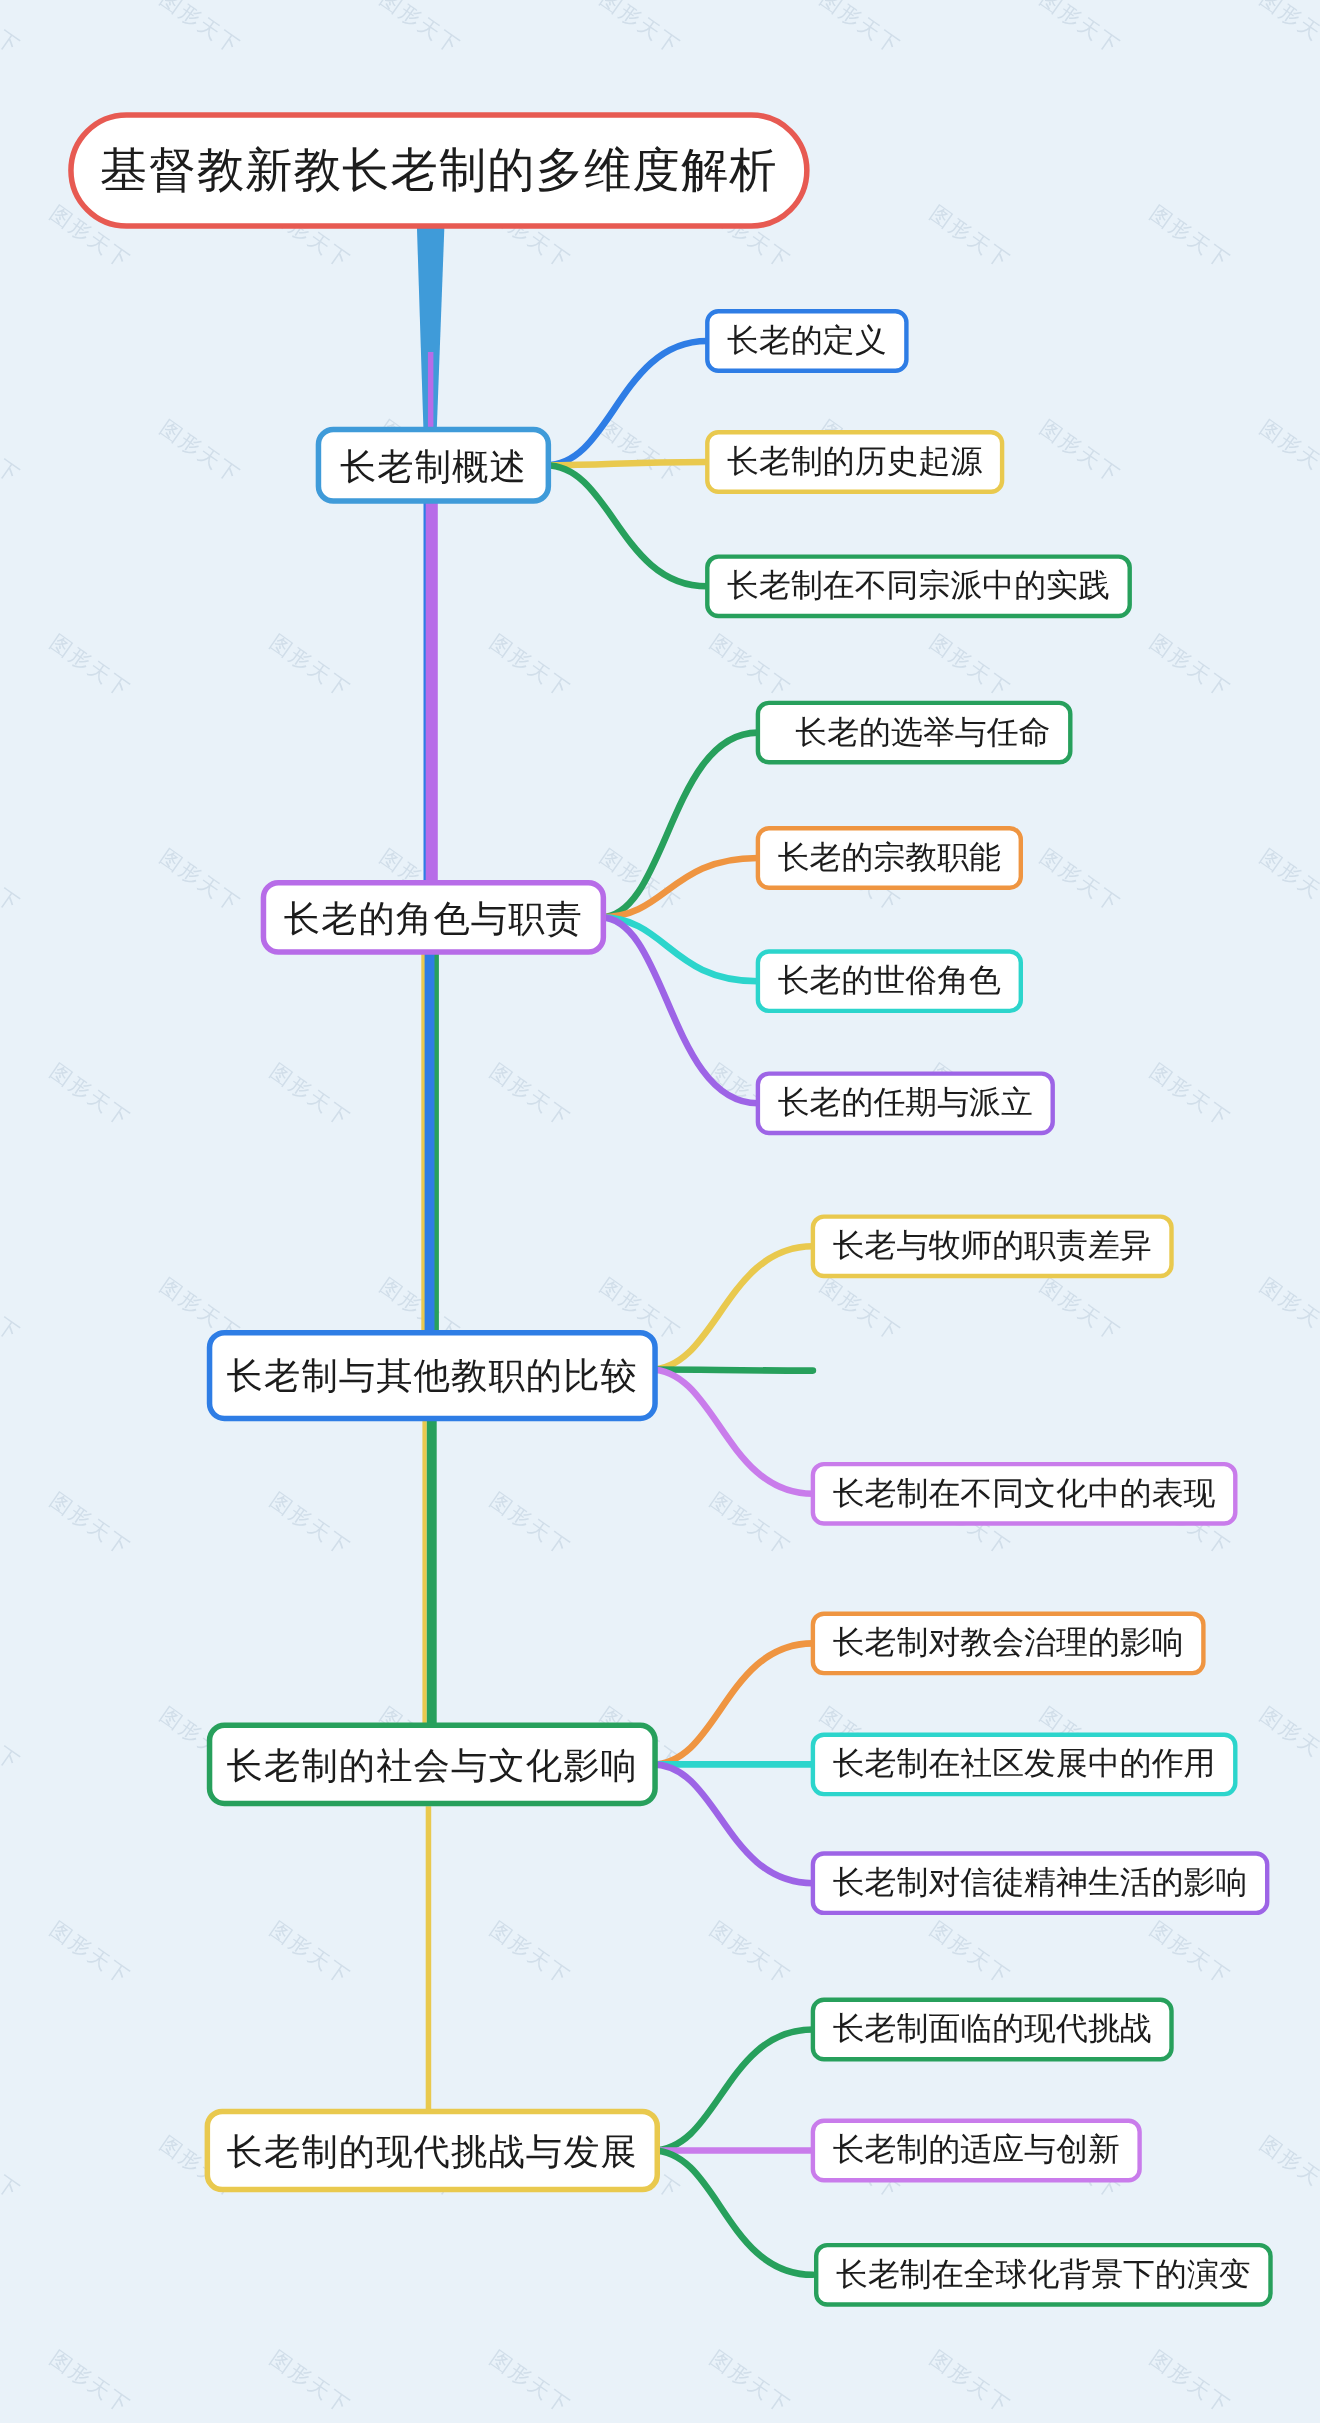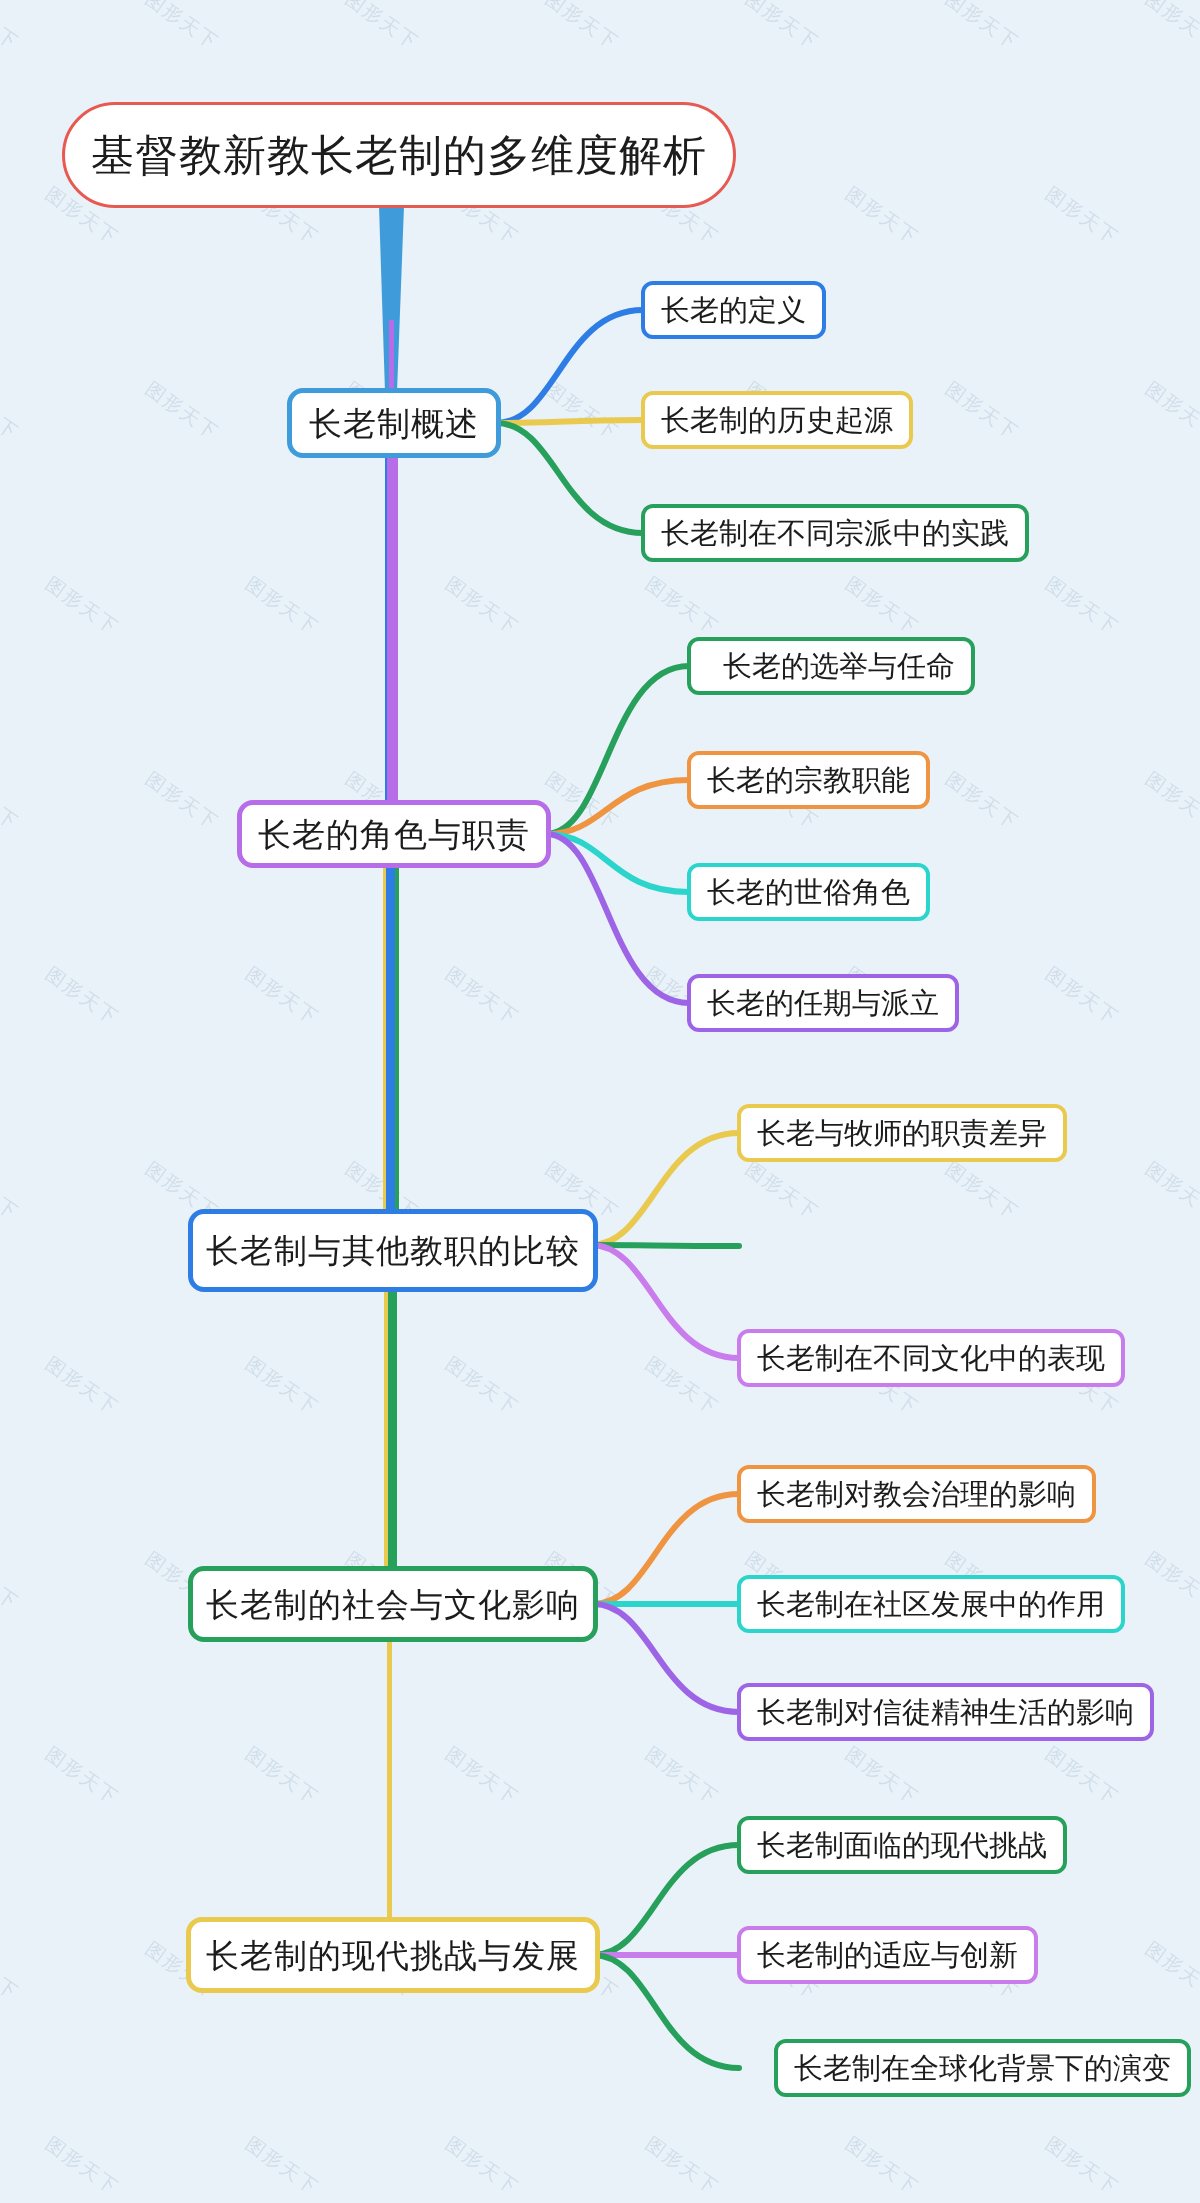--- a/index.html
+++ b/index.html
@@ -27,21 +27,21 @@
     box-sizing:border-box;
     background:#ffffff;
     display:flex;
     align-items:center;
     justify-content:center;
     z-index:2;
     white-space:nowrap;
     line-height:1;
   }
   .root-node{
-    border:3px solid #0f172a;
+    border:5px solid #0f172a;
     border-radius:53px;
     font-size:43px;
     letter-spacing:1px;
   }
   .main-node{
     border:5px solid #888;
     border-radius:16px;
     font-size:33px;
     letter-spacing:1px;
   }
@@ -238,17 +238,17 @@
 
   <div class="node main-node" style="left: 186px; top: 1917px; width: 414px; height: 76px; border-color: rgb(233, 201, 78);">
     <span>长老制的现代挑战与发展</span>
   </div>
   <div class="node child-node" style="left: 737px; top: 1816px; border-color: rgb(39, 160, 92);">
     <span>长老制面临的现代挑战</span>
   </div>
   <div class="node child-node" style="left: 737px; top: 1926px; border-color: rgb(201, 124, 235);">
     <span>长老制的适应与创新</span>
   </div>
-  <div class="node child-node" style="left: 774px; top: 2039px; border-color: rgb(39, 160, 92); justify-content: flex-end;">
+  <div class="node child-node" style="left: 740px; top: 2039px; border-color: rgb(39, 160, 92); justify-content: flex-end;">
     <span>长老制在全球化背景下的演变</span>
   </div>
 
 </div>
 
 </body></html>

